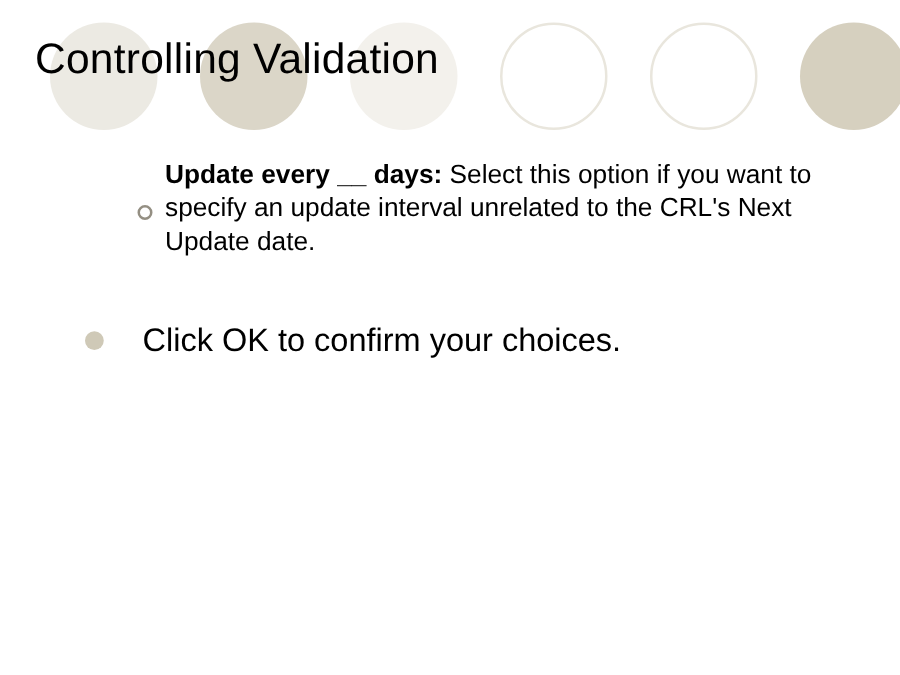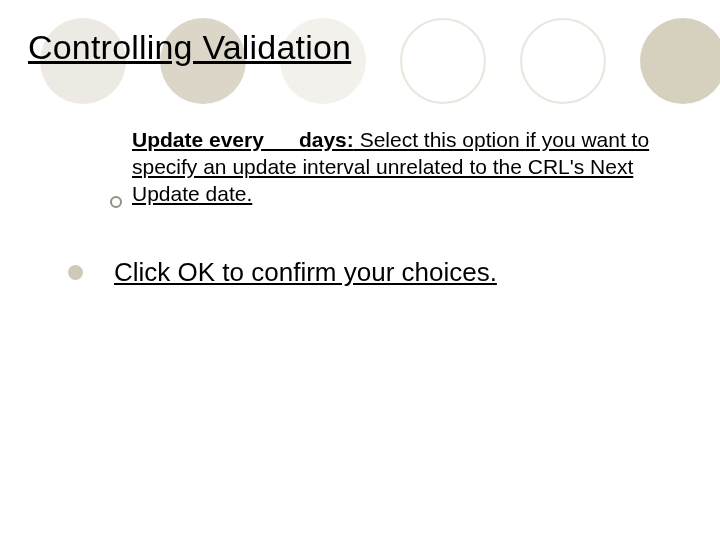--- a/index.html
+++ b/index.html
@@ -30,31 +30,30 @@
   .c1 { background: #eceae3; }
   .c2 { background: #dbd6c8; }
   .c3 { background: #f3f1ec; }
   .c4 { border: 2px solid #e9e6dd; }
   .c5 { border: 2px solid #e9e6dd; }
   .c6 { background: #d6d0bf; }
   .content {
     position: relative;
     z-index: 1;
     padding: 28px 40px 0 28px;
-    text-decoration: underline;
   }
   .title {
     font-size: 34px;
     font-weight: 400;
     letter-spacing: 0.2px;
     margin: 0 0 60px 0;
   }
   .sub-item {
     display: flex;
-    align-items: flex-end;
+    align-items: center;
     margin-left: 82px;
     max-width: 540px;
     font-size: 21px;
     line-height: 1.28;
     margin-bottom: 48px;
   }
   .sub-bullet {
     width: 12px;
     height: 12px;
     border: 2px solid #948f83;

